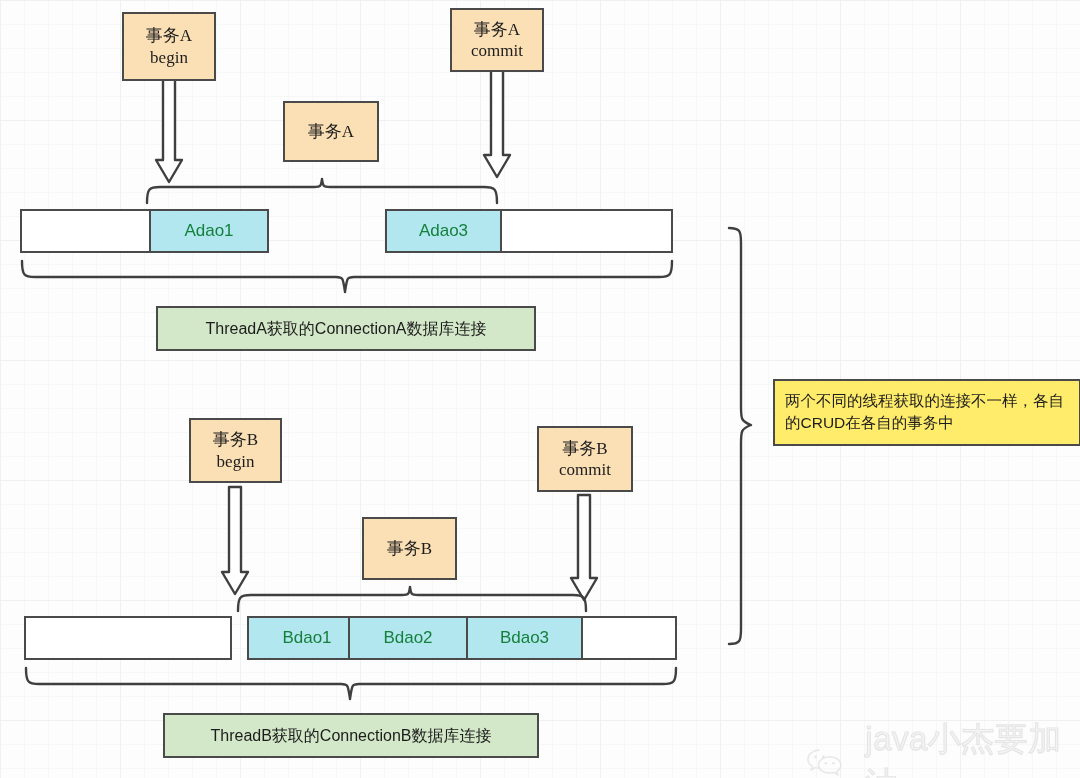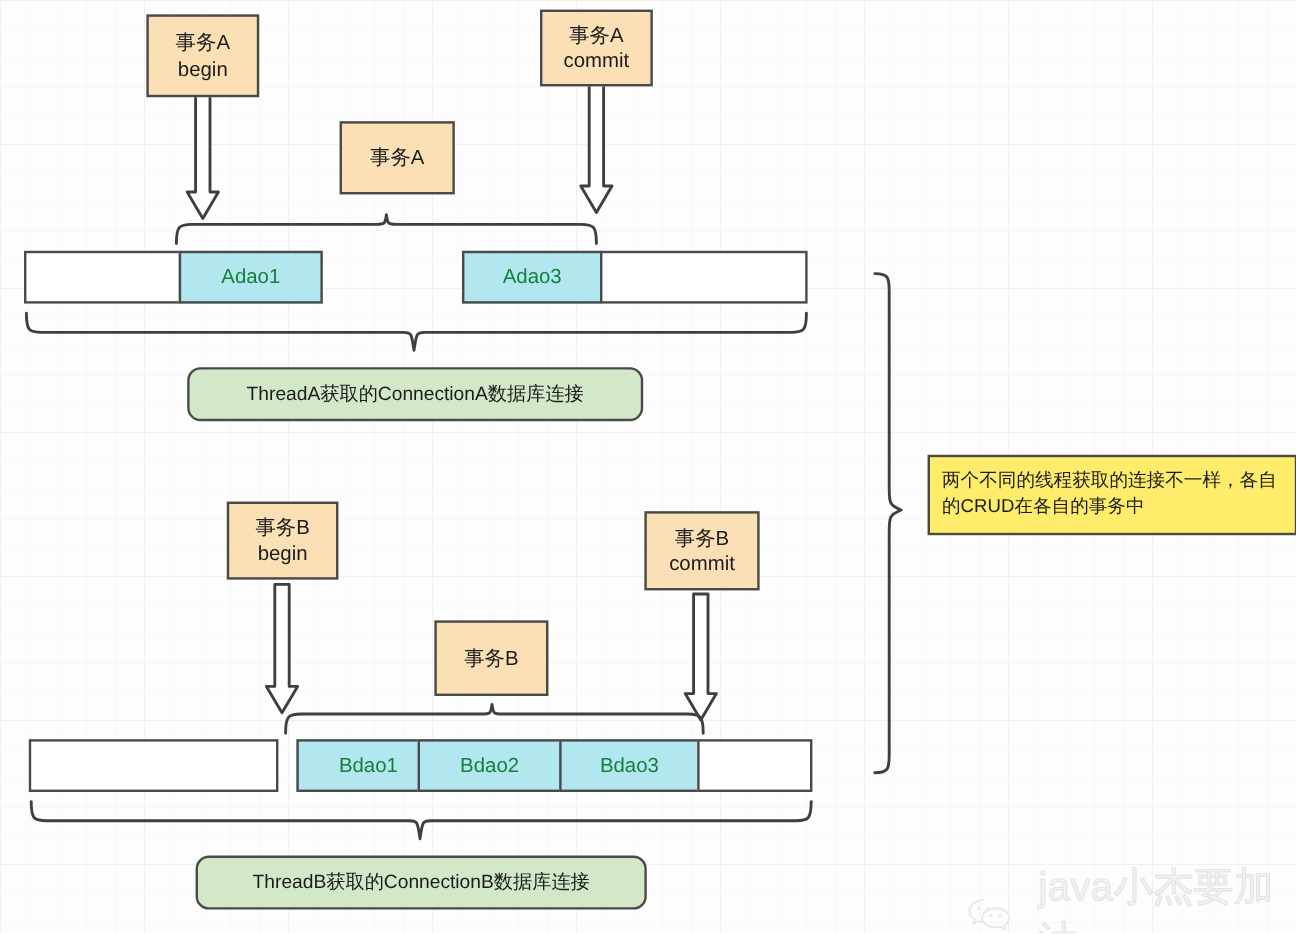--- a/index.html
+++ b/index.html
@@ -34,25 +34,25 @@
     display: flex;
     align-items: center;
     justify-content: center;
     text-align: center;
     color: #1c1c1c;
     line-height: 1.25;
     white-space: pre-line;
   }
   .orange { background: #fbe0b6; }
   .blue   { background: #b2e7ef; }
-  .green  { background: #d3e8c8; border-radius: 11px; }
+  .green  { background: #d3e8c8; }
   .yellow { background: #ffec6b; }
   .plain  { background: #ffffff; }
 
-  .fs17 { font-size: 17px; }
+  .fs17 { font-size: 17px; font-family: Liberation Serif, serif; }
   .fs16 { font-size: 16px; }
 
   
   .rowcell {
     position: absolute;
     box-sizing: border-box;
     border: 2px solid #4a4a4a;
     display: flex;
     align-items: center;
     justify-content: center;

